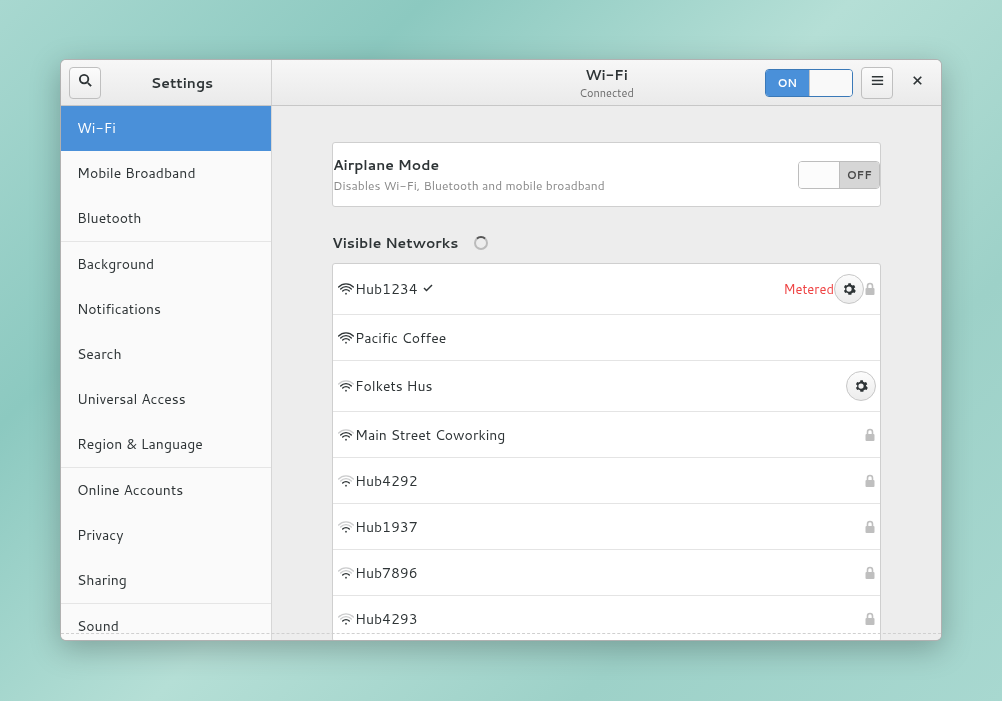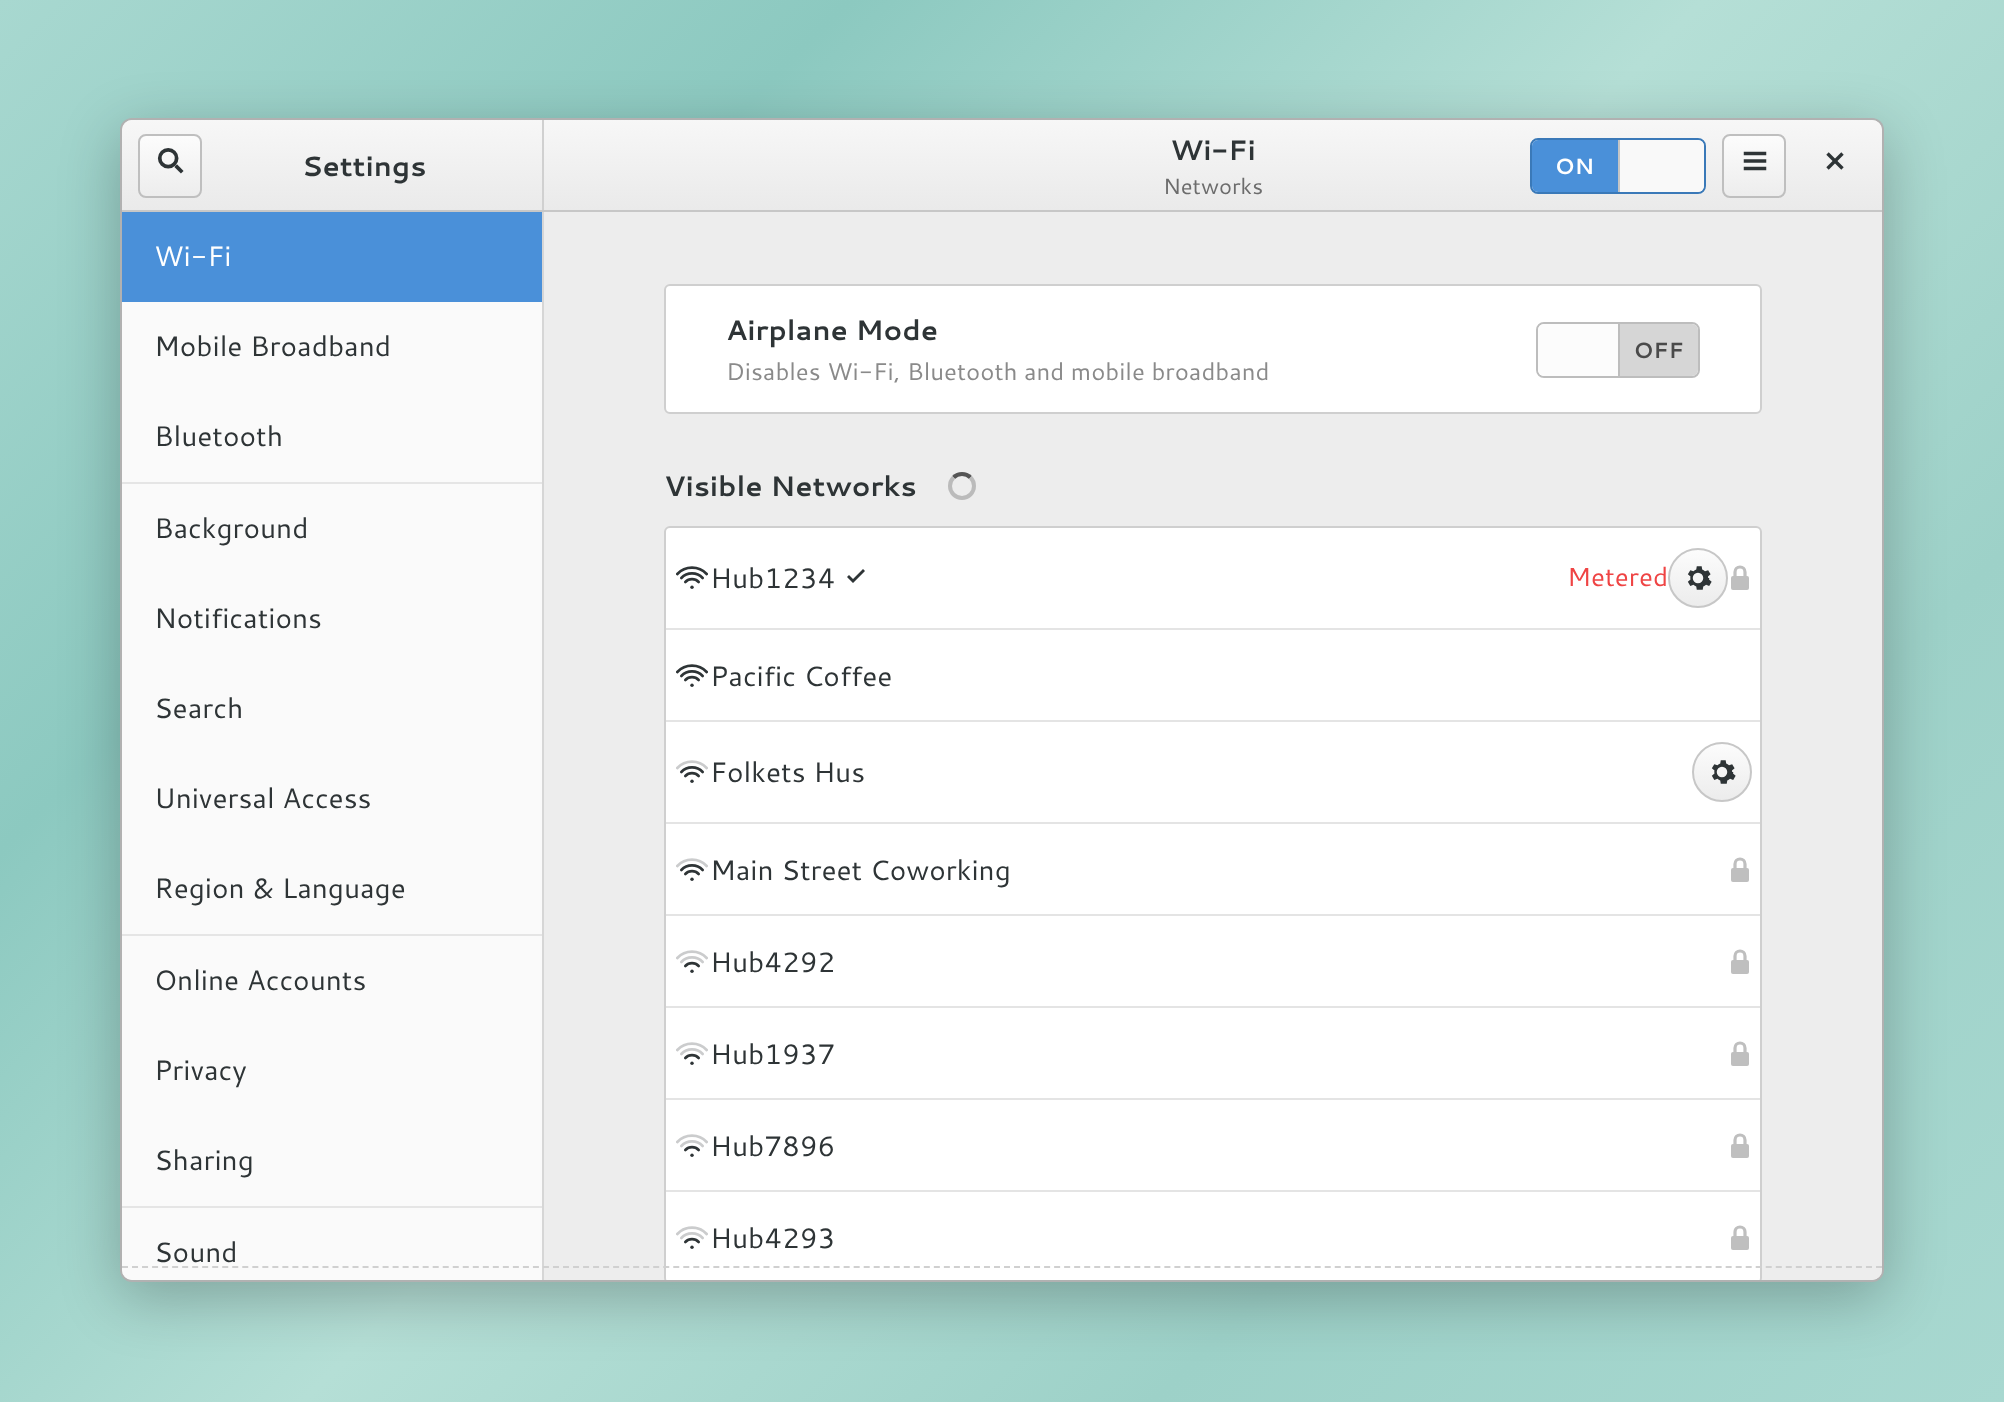--- a/index.html
+++ b/index.html
@@ -148,21 +148,21 @@
   background: #ededed;
 }
 .panel {
   background: #fff;
   border: 1px solid #cfcfcf;
   border-radius: 3px;
 }
 .airplane-row {
   display: flex;
   align-items: center;
-  padding: 12px 30px;
+  padding: 12px 0;
 }
 .airplane-text { flex: 1; }
 .airplane-title { font-weight: 700; font-size: 14px; }
 .airplane-sub { font-size: 12px; color: #8a8a8a; margin-top: 2px; }
 .off-switch {
   width: 82px; height: 28px;
   border: 1px solid #bdbdbd;
   border-radius: 4px;
   display: flex;
   overflow: hidden;
@@ -231,21 +231,21 @@
               <circle cx="6.5" cy="6.5" r="4.5"></circle>
               <line x1="10.5" y1="10.5" x2="14" y2="14"></line>
             </svg>
         </span>
       </div>
       <div class="settings-title">Settings</div>
     </div>
     <div class="headerbar-right">
       <div class="hb-title-center">
         <div class="hb-title">Wi-Fi</div>
-        <div class="hb-subtitle">Networks</div>
+        <div class="hb-subtitle">Connected</div>
       </div>
       <div class="hb-actions">
         <div class="wifi-switch">
           <div class="half on">ON</div>
           <div class="half off"></div>
         </div>
         <div class="icon-btn">
           <span>
             <svg viewBox="0 0 16 16" stroke="currentColor" stroke-width="1.8">
                 <line x1="2" y1="4" x2="14" y2="4"></line>

